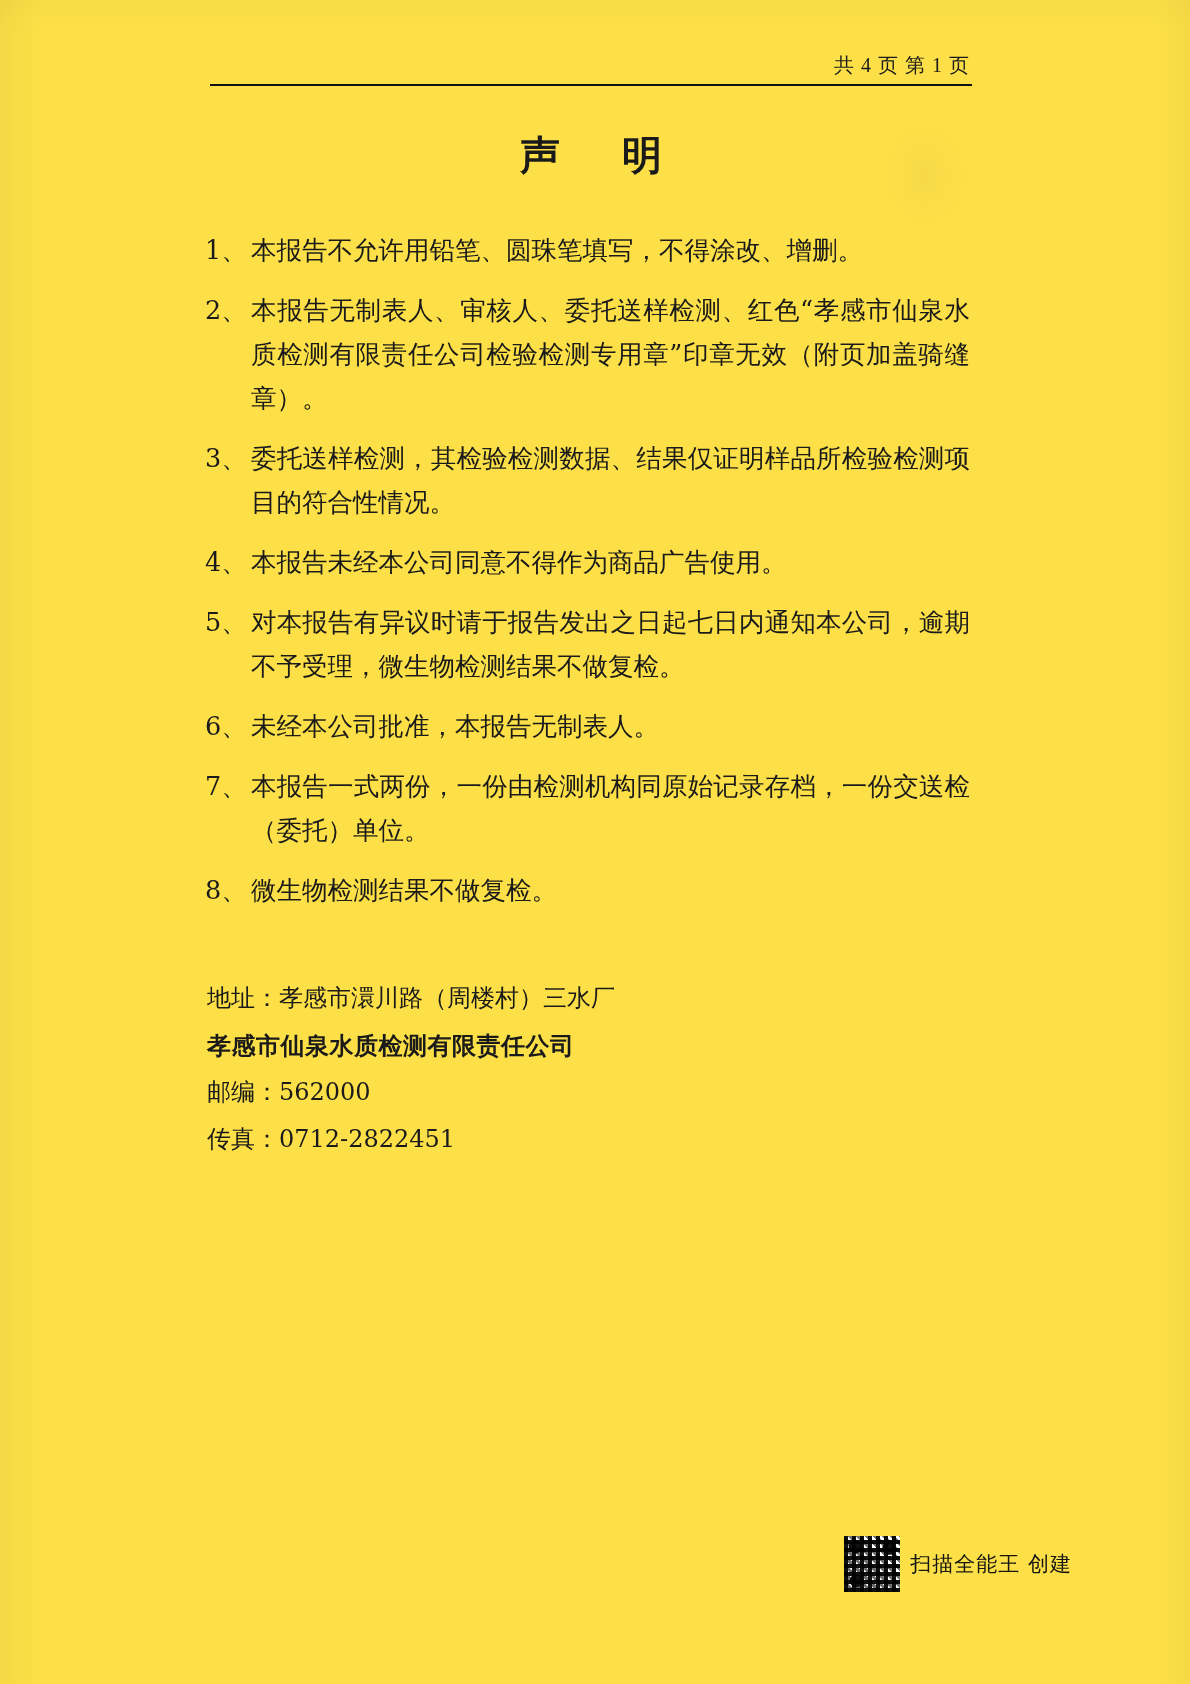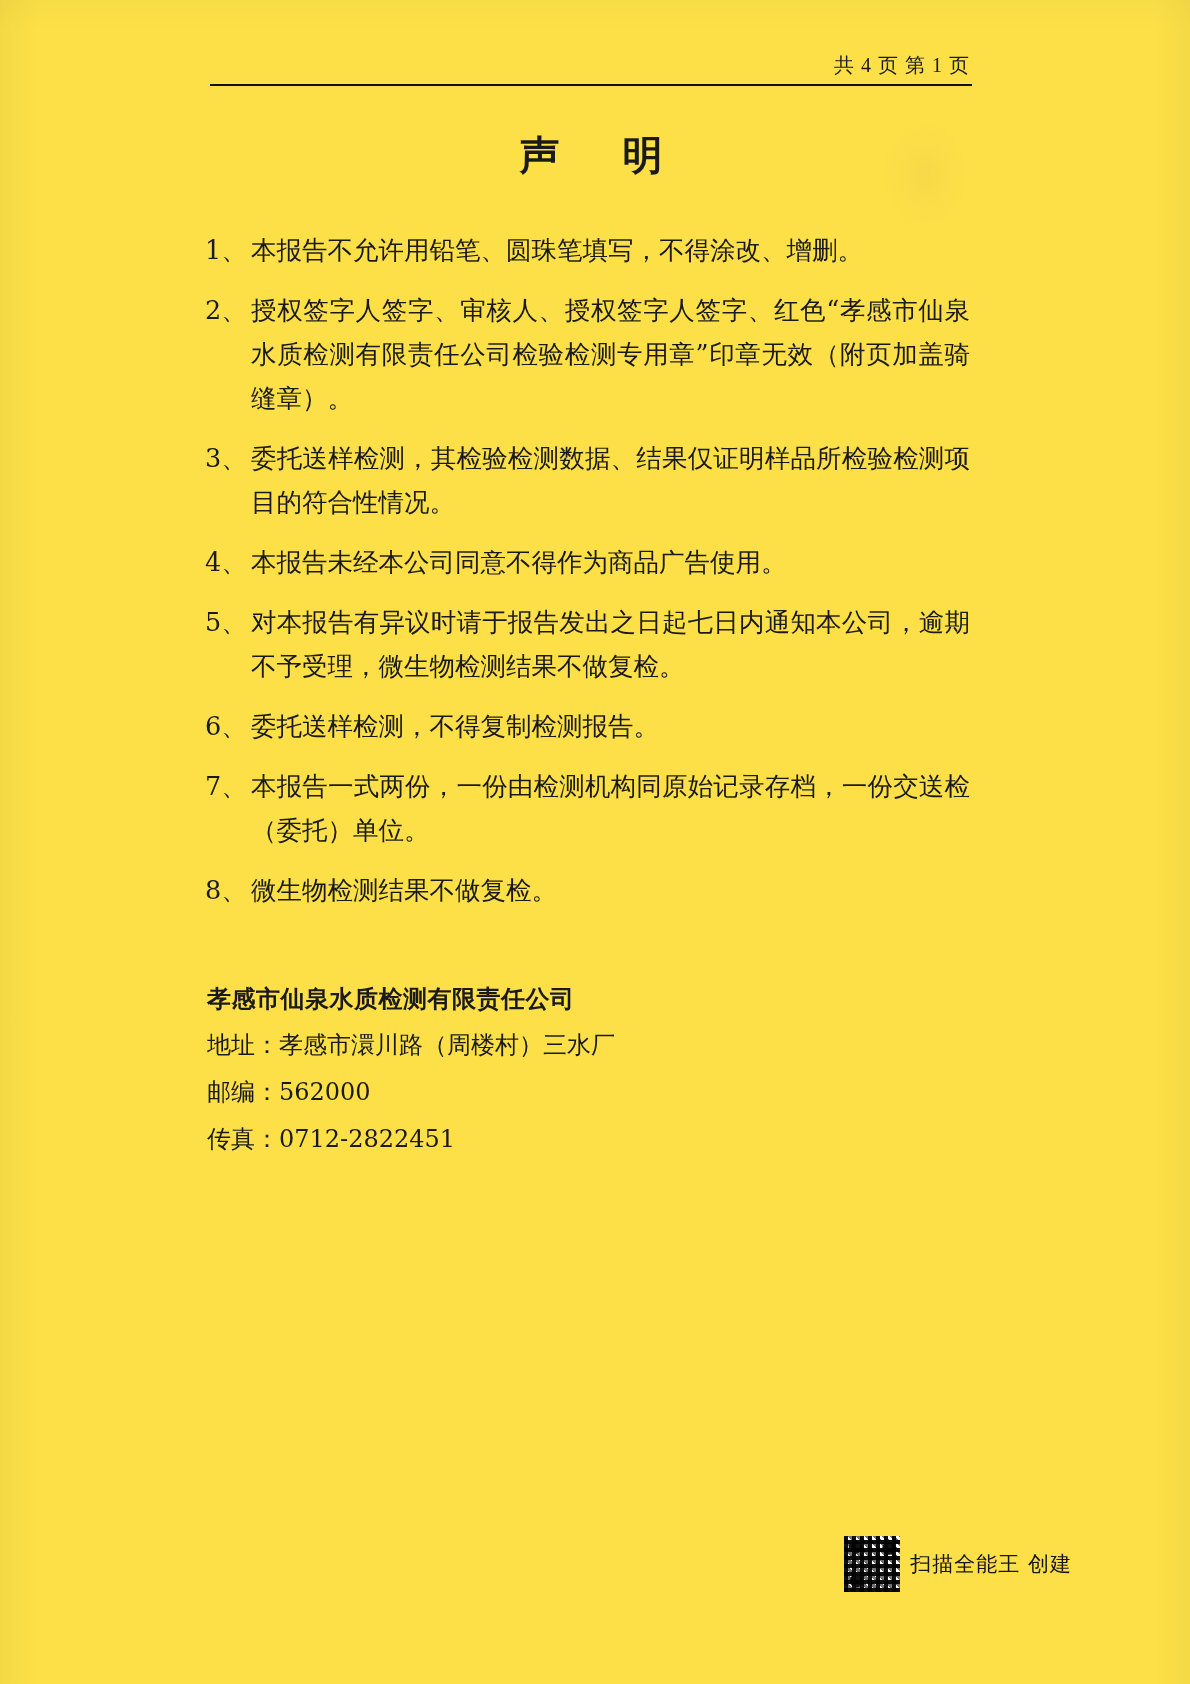--- a/index.html
+++ b/index.html
@@ -59,21 +59,21 @@
   .doc-title {
     position: absolute;
     left: 210px;
     top: 128px;
     width: 762px;
     text-align: center;
     font-size: 40px;
     font-weight: bold;
     letter-spacing: 26px;
     text-indent: 26px;
-    font-family: Liberation Sans, sans-serif;
+    font-family: Liberation Serif, serif;
   }
   .clauses {
     position: absolute;
     left: 205px;
     top: 228px;
     width: 765px;
   }
   .clause {
     display: flex;
     align-items: flex-start;
@@ -173,58 +173,58 @@
 
     <div class="clauses">
 
       <div class="clause">
         <span class="num">1、</span>
         <span class="txt">本报告不允许用铅笔、圆珠笔填写，不得涂改、增删。</span>
       </div>
 
       <div class="clause">
         <span class="num">2、</span>
-        <span class="txt">授权签字人签字、审核人、授权签字人签字、红色“孝感市仙泉水质检测有限责任公司检验检测专用章”印章无效（附页加盖骑缝章）。</span>
+        <span class="txt">本报告无制表人、审核人、委托送样检测、红色“孝感市仙泉水质检测有限责任公司检验检测专用章”印章无效（附页加盖骑缝章）。</span>
       </div>
 
       <div class="clause">
         <span class="num">3、</span>
         <span class="txt">委托送样检测，其检验检测数据、结果仅证明样品所检验检测项目的符合性情况。</span>
       </div>
 
       <div class="clause">
         <span class="num">4、</span>
         <span class="txt">本报告未经本公司同意不得作为商品广告使用。</span>
       </div>
 
       <div class="clause">
         <span class="num">5、</span>
         <span class="txt">对本报告有异议时请于报告发出之日起七日内通知本公司，逾期不予受理，微生物检测结果不做复检。</span>
       </div>
 
       <div class="clause">
         <span class="num">6、</span>
-        <span class="txt">委托送样检测，不得复制检测报告。</span>
+        <span class="txt">未经本公司批准，本报告无制表人。</span>
       </div>
 
       <div class="clause">
         <span class="num">7、</span>
         <span class="txt">本报告一式两份，一份由检测机构同原始记录存档，一份交送检（委托）单位。</span>
       </div>
 
       <div class="clause">
         <span class="num">8、</span>
         <span class="txt">微生物检测结果不做复检。</span>
       </div>
 
     </div>
 
     <div class="company-block">
+      <div class="line">地址：孝感市澴川路（周楼村）三水厂</div>
       <div class="line cname">孝感市仙泉水质检测有限责任公司</div>
-      <div class="line">地址：孝感市澴川路（周楼村）三水厂</div>
       <div class="line">邮编：562000</div>
       <div class="line">传真：0712-2822451</div>
     </div>
 
     <div class="footer-mark">
       <span class="qr"></span>
       <span class="footer-text">扫描全能王  创建</span>
     </div>
 
   </div>

